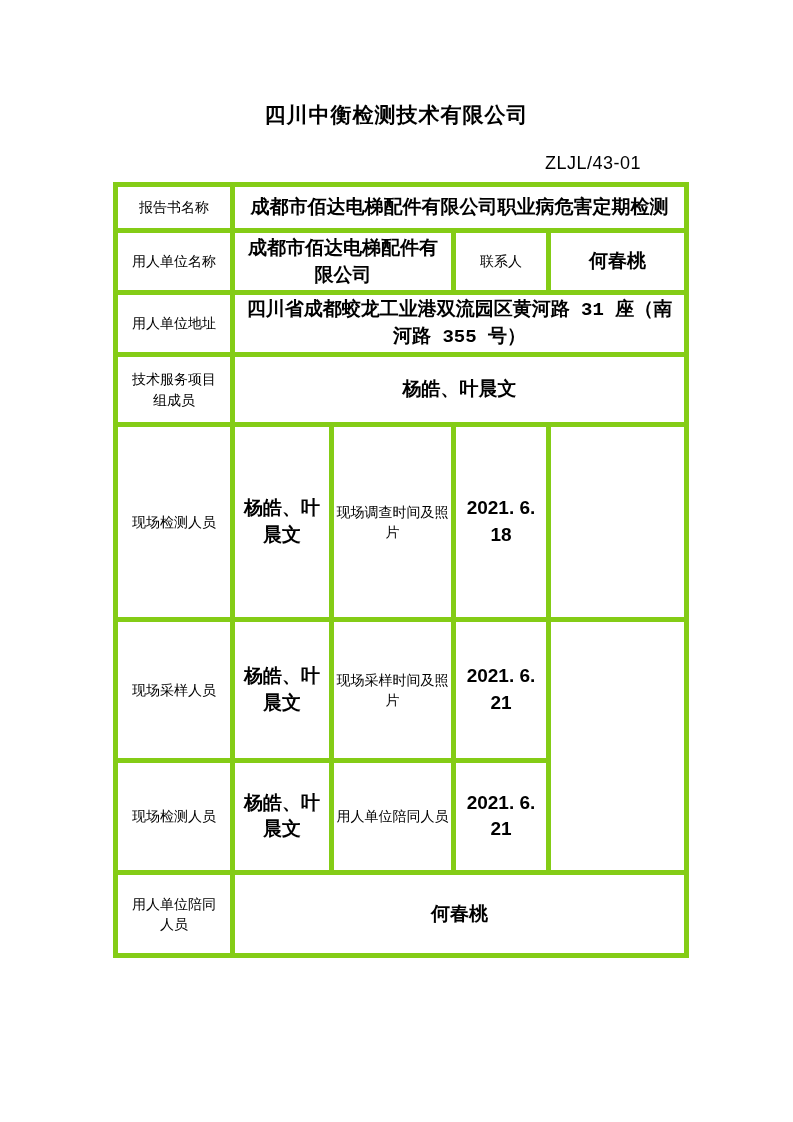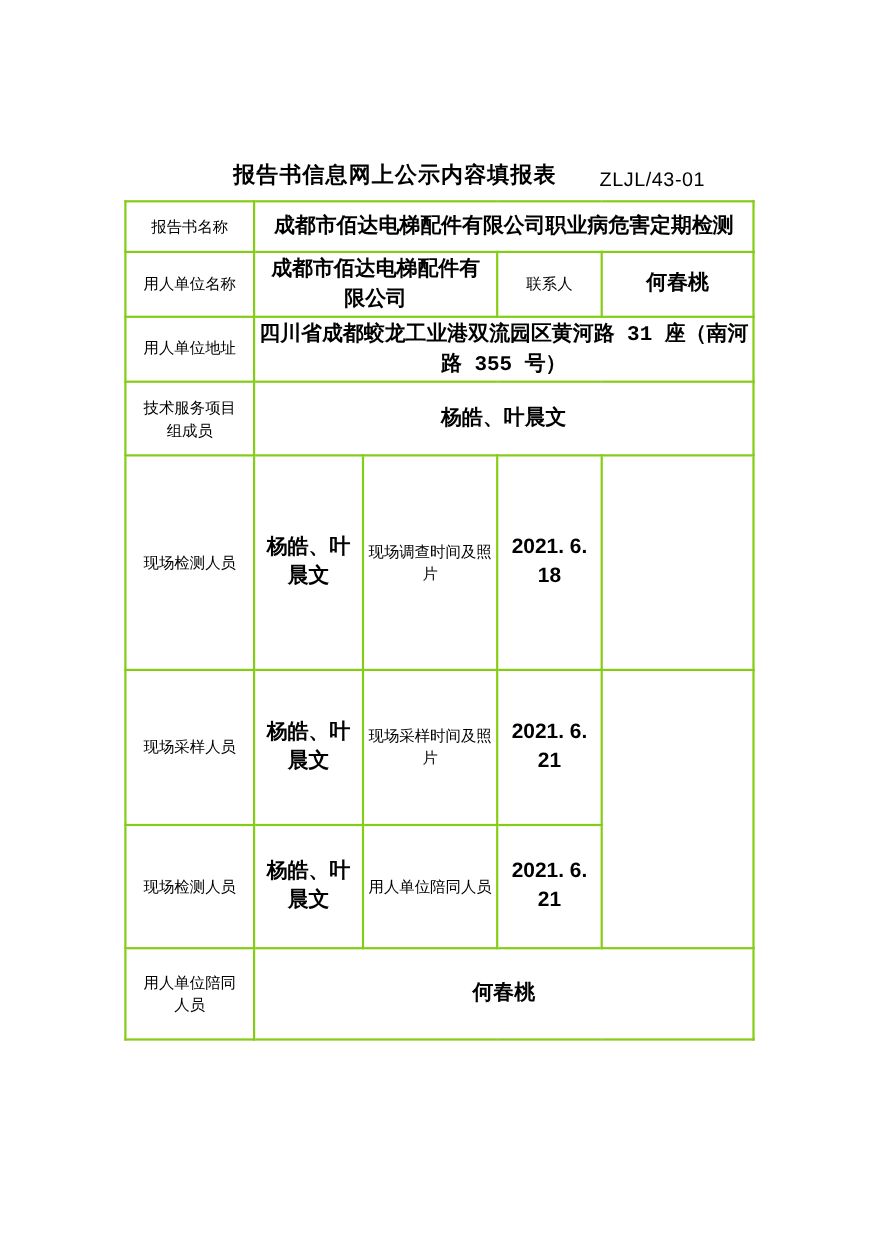--- a/index.html
+++ b/index.html
@@ -48,21 +48,21 @@
   table.report-table {
     position: absolute;
     top: 182px;
     left: 113px;
     width: 571px;
     border-collapse: collapse;
     table-layout: fixed;
     border: 2px solid #000000;
   }
   .report-table td {
-    border: 2px solid #84cc16;
+    border: 5px solid #84cc16;
     text-align: center;
     vertical-align: middle;
     padding: 2px 6px;
     overflow: hidden;
   }
   .report-table .label {
     font-size: 14px;
     font-weight: normal;
     line-height: 1.45;
   }
@@ -90,22 +90,22 @@
   .row-survey  { height: 195px; }
   .row-sampling{ height: 141px; }
   .row-testing { height: 112px; }
   .row-escort  { height: 83px; }
 </style>
 </head>
 <body>
 
 <div class="page">
 
+  <h1 class="company-title">四川中衡检测技术有限公司</h1>
 
-  <div class="form-title">报告书信息网上公示内容填报表</div>
 
   <div class="form-code">ZLJL/43-01</div>
 
   <table class="report-table">
     <colgroup>
       <col style="width:117px">
       <col style="width:99px">
       <col style="width:122px">
       <col style="width:95px">
       <col style="width:138px">

